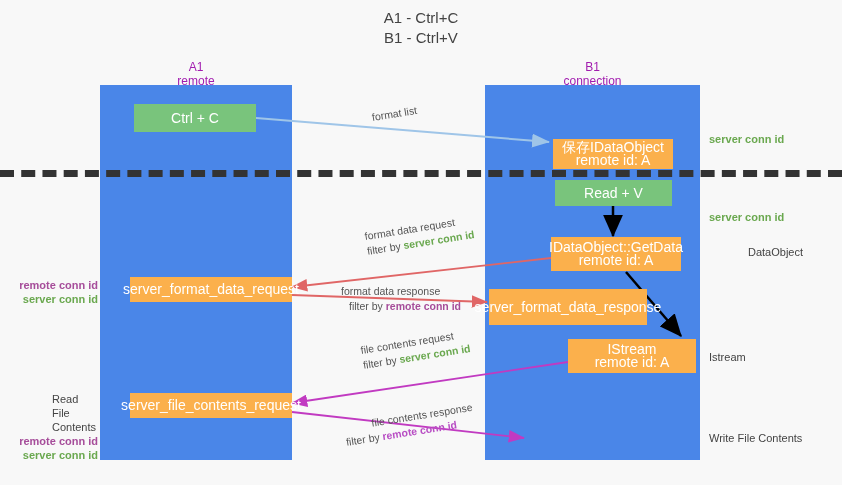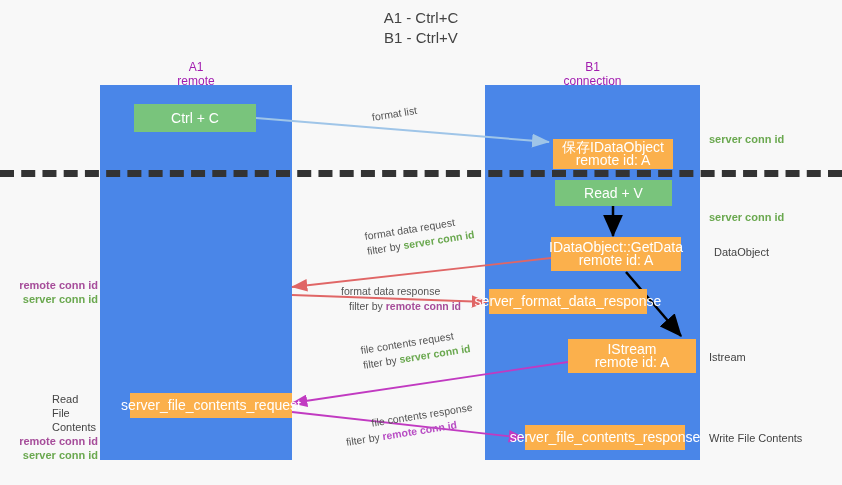--- a/index.html
+++ b/index.html
@@ -164,20 +164,23 @@
 
     <line x1="292" y1="412" x2="524" y2="438" stroke="#c13ac1" stroke-width="1.8" marker-end="url(#ah-mag)"></line>
   </svg>
 
   <div class="abs dashed-line"></div>
 
   <div class="abs box green" style="left:134px; top:104px; width:122px; height:28px;">
     <span>Ctrl + C</span>
   </div>
 
+  <div class="abs box orange" style="left:130px; top:277px; width:162px; height:25px;">
+    <span>server_format_data_request</span>
+  </div>
 
   <div class="abs box orange" style="left:130px; top:393px; width:162px; height:25px;">
     <span>server_file_contents_request</span>
   </div>
 
   <div class="abs box orange" style="left:553px; top:118px; width:120px; height:30px;margin-top:21px;">
     <span>保存IDataObject</span>
     <span class="l2">remote id: A</span>
   </div>
 
@@ -188,27 +191,24 @@
   <div class="abs box orange" style="left:551px; top:237px; width:130px; height:34px;text-align:center;">
     <span>IDataObject::GetData</span>
     <span class="l2">remote id: A</span>
   </div>
 
   <div class="abs box orange" style="left:568px; top:339px; width:128px; height:34px;">
     <span>IStream</span>
     <span class="l2">remote id: A</span>
   </div>
 
-  <div class="abs box orange" style="left:489px; top:289px; width:158px; height:25px;">
+  <div class="abs box orange" style="left:489px; top:289px; width:158px; height:36px;">
     <span>server_format_data_response</span>
   </div>
 
-  <div class="abs box orange" style="left:525px; top:425px; width:160px; height:25px;">
-    <span>server_file_contents_response</span>
-  </div>
 
   <div class="abs arrow-label rot-up" style="left:372px; top:110px;">
     <span class="l1">format list</span>
   </div>
 
   <div class="abs arrow-label rot-up" style="left:366px; top:229px;">
     <span class="l1">format data request</span>
     <span class="l2"><span>filter by </span><span class="green-txt">server conn id</span></span>
   </div>
 
@@ -224,21 +224,21 @@
 
   <div class="abs arrow-label rot-up" style="left:345px; top:420px;">
     <span class="l1" style="padding-left:28px;">file contents response</span>
     <span class="l2"><span>filter by </span><span class="purple-txt-alt">remote conn id</span></span>
   </div>
 
   <div class="abs side-label green-txt" style="left:709px; top:132px;">server conn id</div>
 
   <div class="abs side-label green-txt" style="left:709px; top:210px;">server conn id</div>
 
-  <div class="abs right-note" style="left:675px; top:245px;padding-left:39px;">DataObject</div>
+  <div class="abs right-note" style="left:709px; top:245px;padding-left:39px;">DataObject</div>
 
   <div class="abs right-note" style="left:709px; top:350px;">Istream</div>
 
   <div class="abs right-note" style="left:709px; top:431px;">Write File Contents</div>
 
   <div class="abs" style="left:10px; top:278px; width:88px; text-align:right;">
     <div class="side-label purple-txt">remote conn id</div>
     <div class="side-label green-txt">server conn id</div>
   </div>
 

